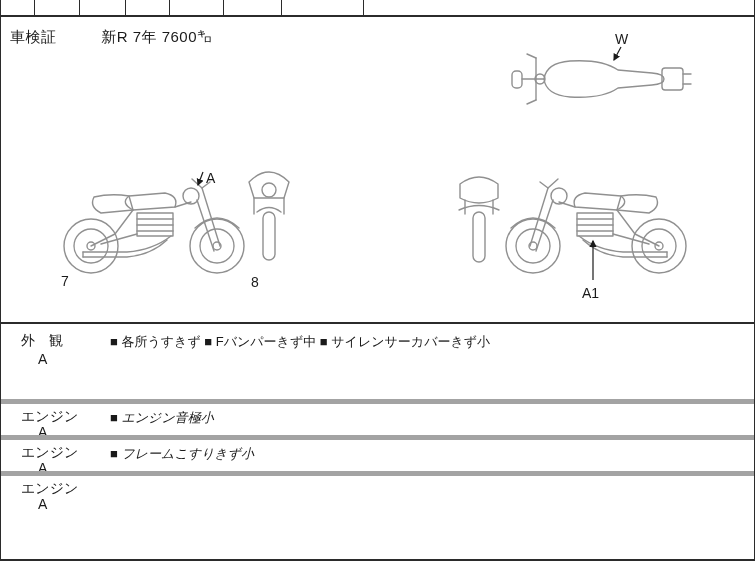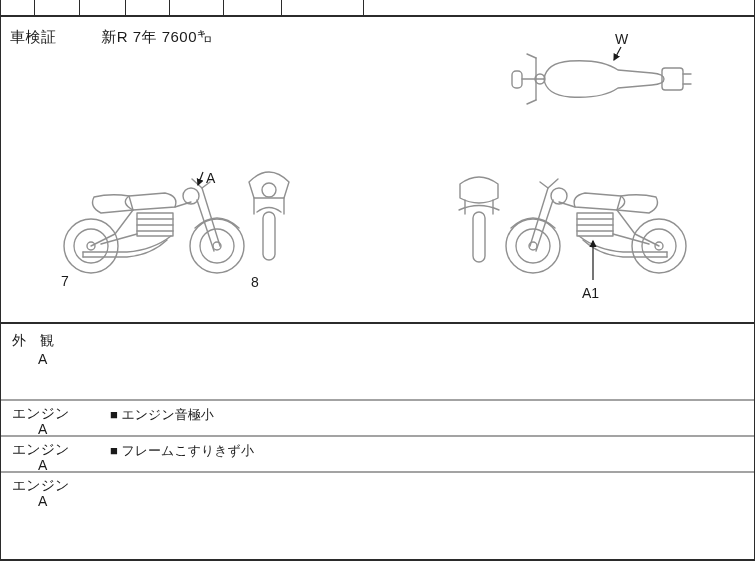--- a/index.html
+++ b/index.html
@@ -39,40 +39,40 @@
   .diagram {
     position:absolute; top:20px; left:0; width:755px; height:302px;
   }
   
   .sections {
     position:absolute; left:0; right:0; top:322px; bottom:0;
     border-top:2px solid #2b2b2b;
     display:flex; flex-direction:column;
   }
   .section { position:relative; }
-  .section + .section { border-top:2px solid #a3a3a3; }
+  .section + .section { border-top:5px solid #a3a3a3; }
   .sec-1 { height:75px; }
   .sec-2 { height:36px; }
   .sec-3 { height:36px; }
   .sec-4 { flex:1; }
   .section .label {
-    position:absolute; left:11px; top:8px;
+    position:absolute; left:20px; top:8px;
     font-size:14px; white-space:nowrap;
   }
   .sec-2 .label, .sec-3 .label, .sec-4 .label { top:4px; }
   .section .grade {
     position:absolute; left:37px; top:27px;
     font-size:14px;
   }
   .sec-2 .grade, .sec-3 .grade, .sec-4 .grade { top:20px; }
   .section .comments {
     position:absolute; left:109px; top:9px; right:8px;
     font-size:13px; white-space:nowrap;
   }
-  .sec-2 .comments, .sec-3 .comments { top:5px; }
+  .sec-2 .comments, .sec-3 .comments { top:5px;font-style:italic; }
   svg text {
     font-family:"Liberation Sans","DejaVu Sans",sans-serif;
     fill:#1a1a1a;
   }
 </style>
 </head>
 <body>
 
 <div class="sheet">
 
@@ -180,20 +180,21 @@
     </g>
     <text x="581" y="278" font-size="14">A1</text>
     <path d="M592 260 L592 221" stroke="#1a1a1a" stroke-width="1.2" fill="none" marker-end="url(#ah)"></path>
   </svg>
 
   <div class="sections">
 
     <div class="section sec-1">
       <div class="label">外　観</div>
       <div class="grade">A</div>
+      <div class="comments">■ 各所うすきず ■ Fバンパーきず中 ■ サイレンサーカバーきず小</div>
     </div>
 
     <div class="section sec-2">
       <div class="label">エンジン</div>
       <div class="grade">A</div>
       <div class="comments">■ エンジン音極小</div>
     </div>
 
     <div class="section sec-3">
       <div class="label">エンジン</div>

